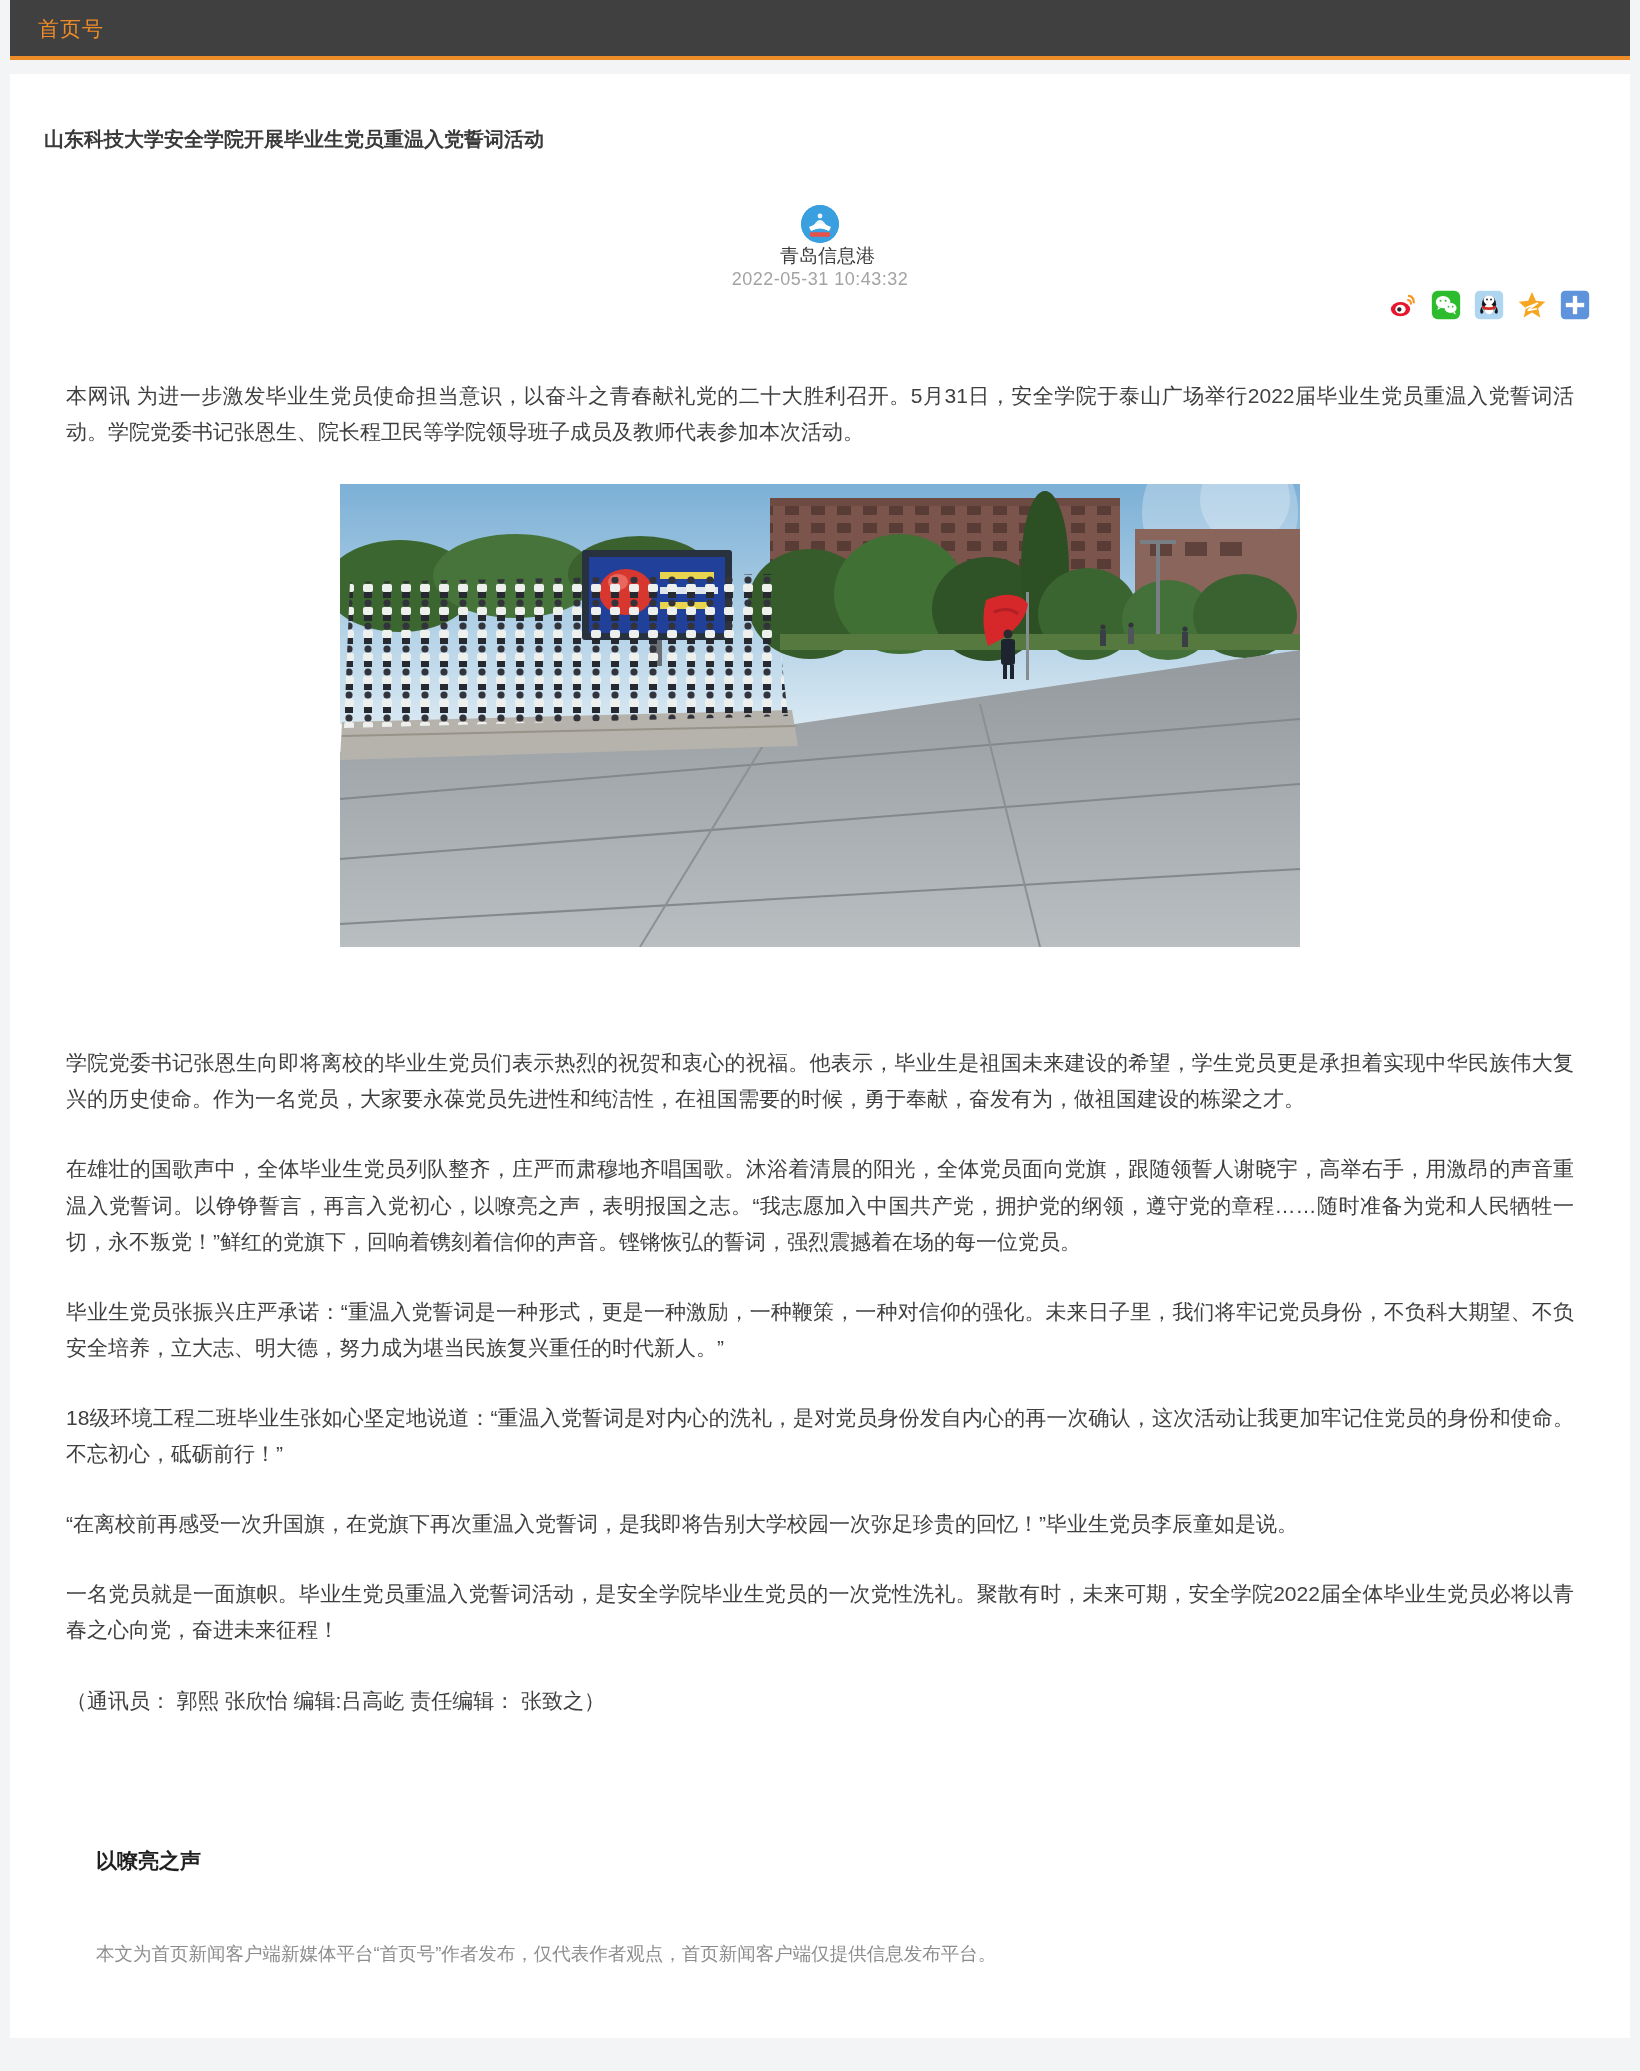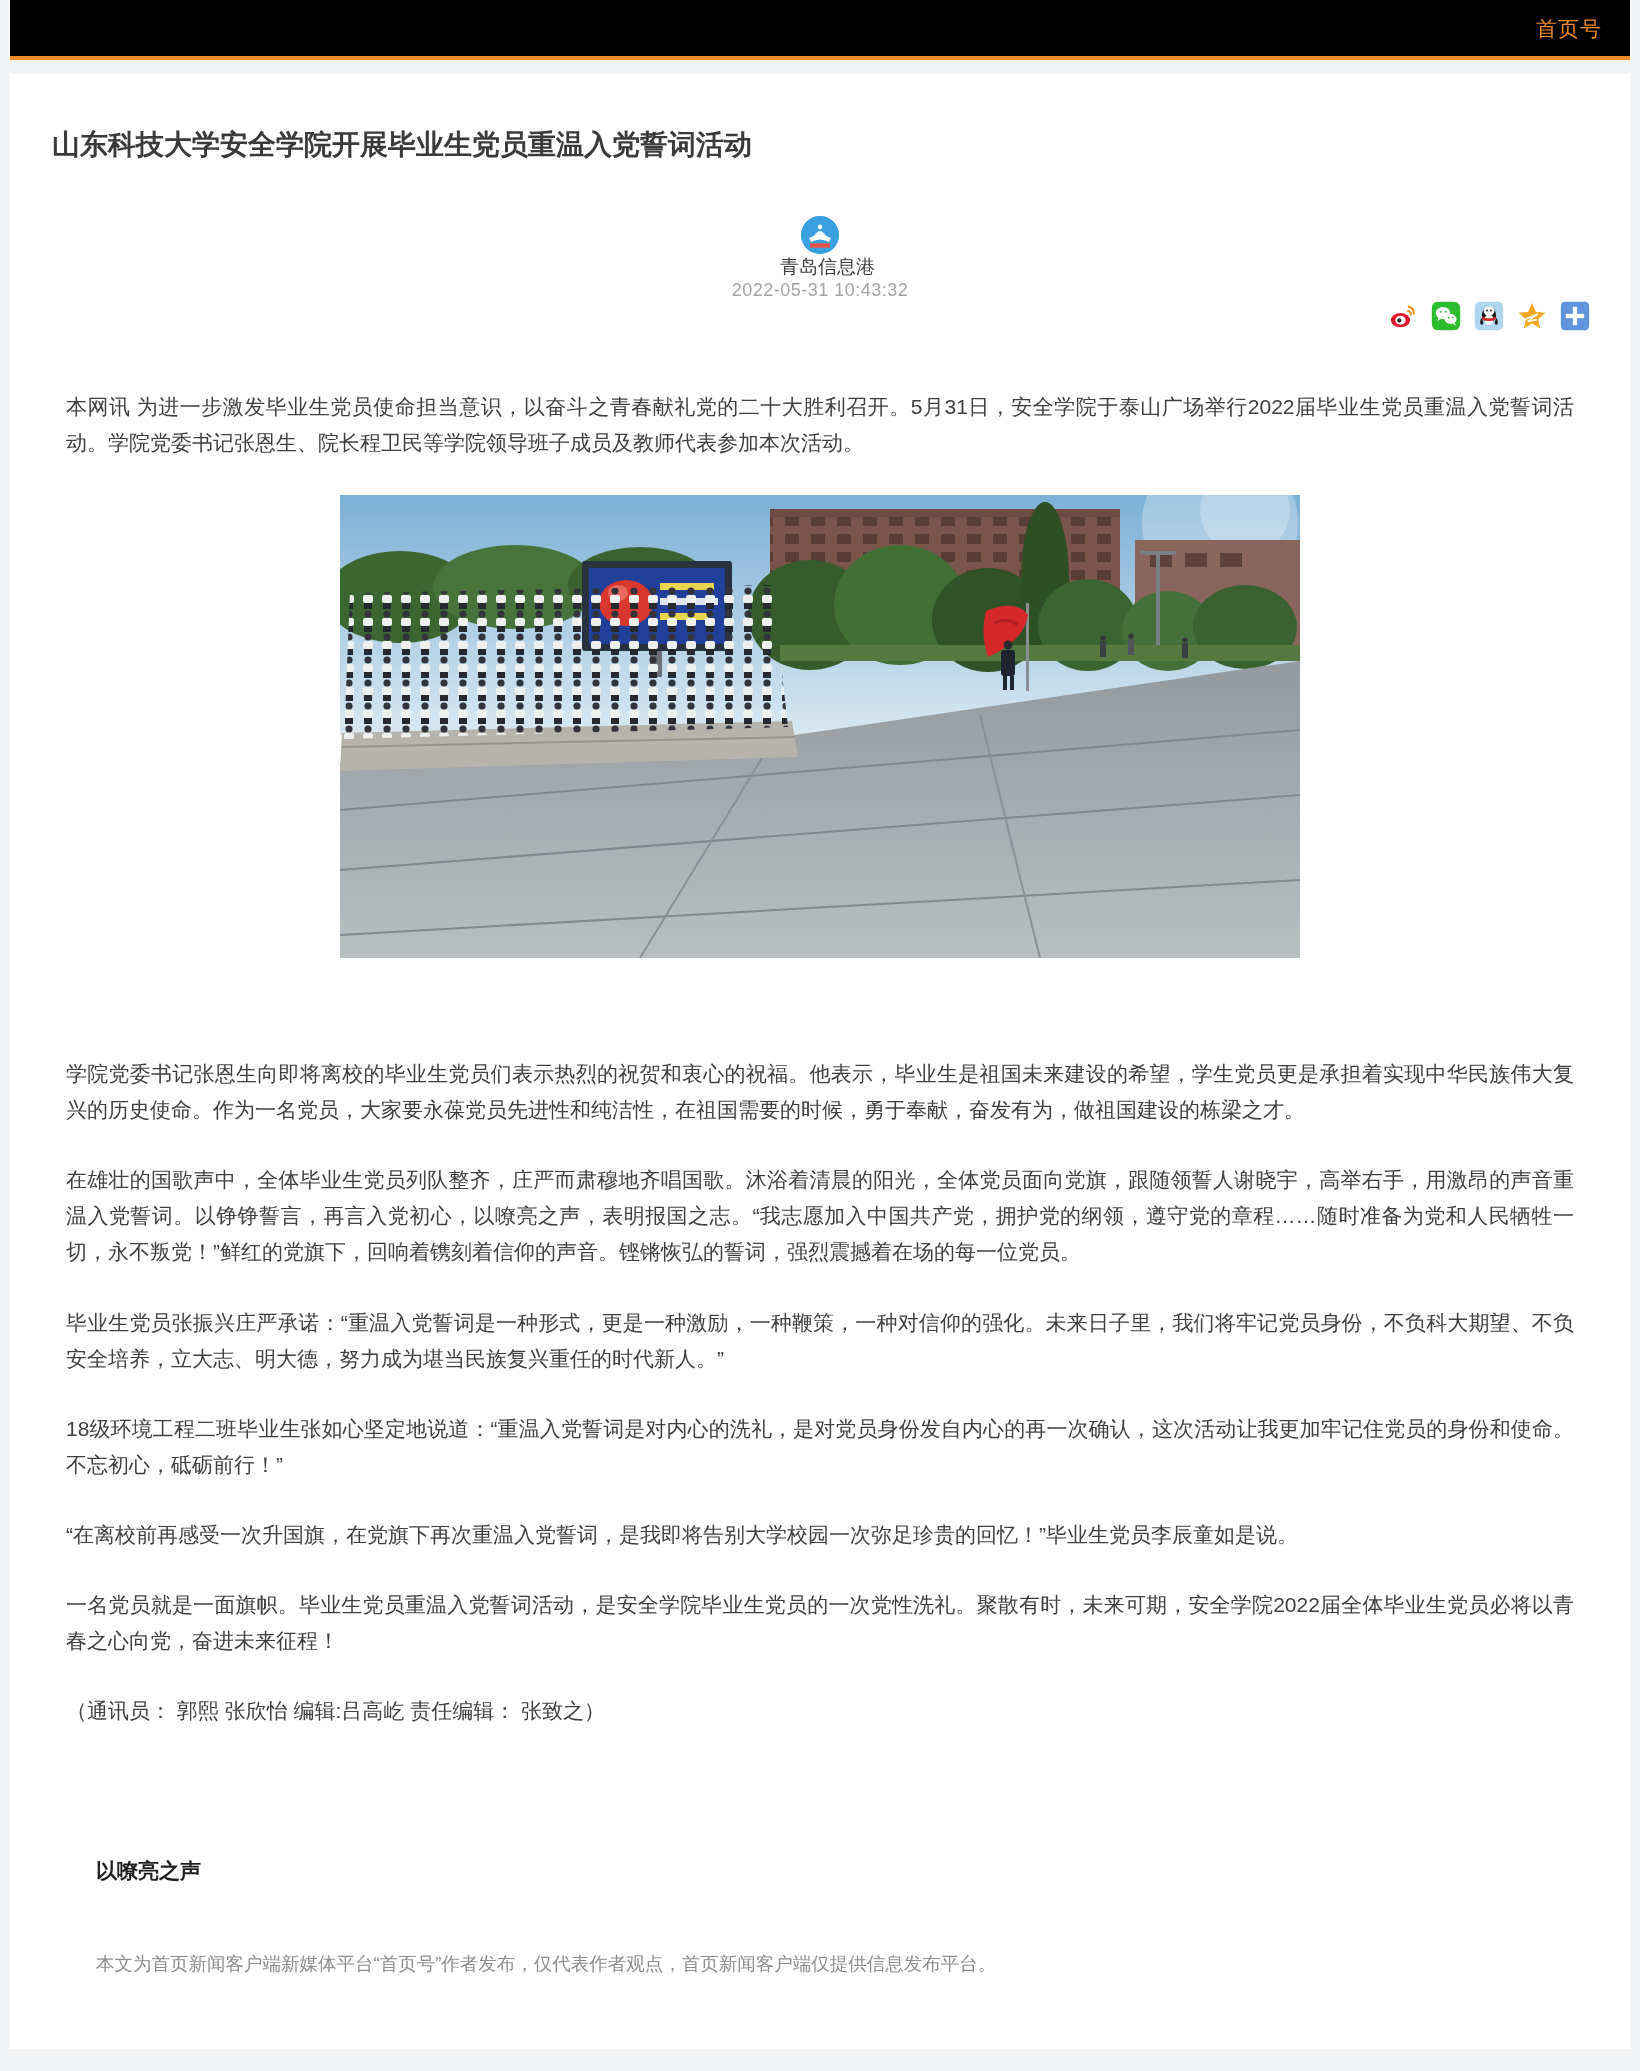--- a/index.html
+++ b/index.html
@@ -7,39 +7,38 @@
   body {
     width: 1640px;
     background: #f3f4f5;
     font-family: "Liberation Sans", "DejaVu Sans", sans-serif;
     color: #3f3f3f;
   }
   .frame { padding: 0 10px 14px; }
 
   
   .site-header {
-    background: #000000;
+    background: #404040;
     border-bottom: 4px solid #ee8c28;
     padding: 15px 28px 13px;
-    text-align: right;
   }
   .brand { color: #ee8c28; font-size: 21px; letter-spacing: 1px; cursor: pointer; }
 
   
   .card {
     background: #ffffff;
     margin-top: 14px;
     padding: 30px 30px 70px;
     min-height: 1960px;
   }
   .article-title {
-    font-size: 28px;
+    font-size: 20px;
     font-weight: 700;
     color: #3a3a3a;
-    margin: 22px 12px 0;
+    margin: 22px 4px 0;
     line-height: 1.35;
   }
 
   .author-row {
     display: flex;
     align-items: center;
     margin: 52px 10px 0;
     flex-direction: column;
   }
   .avatar {

